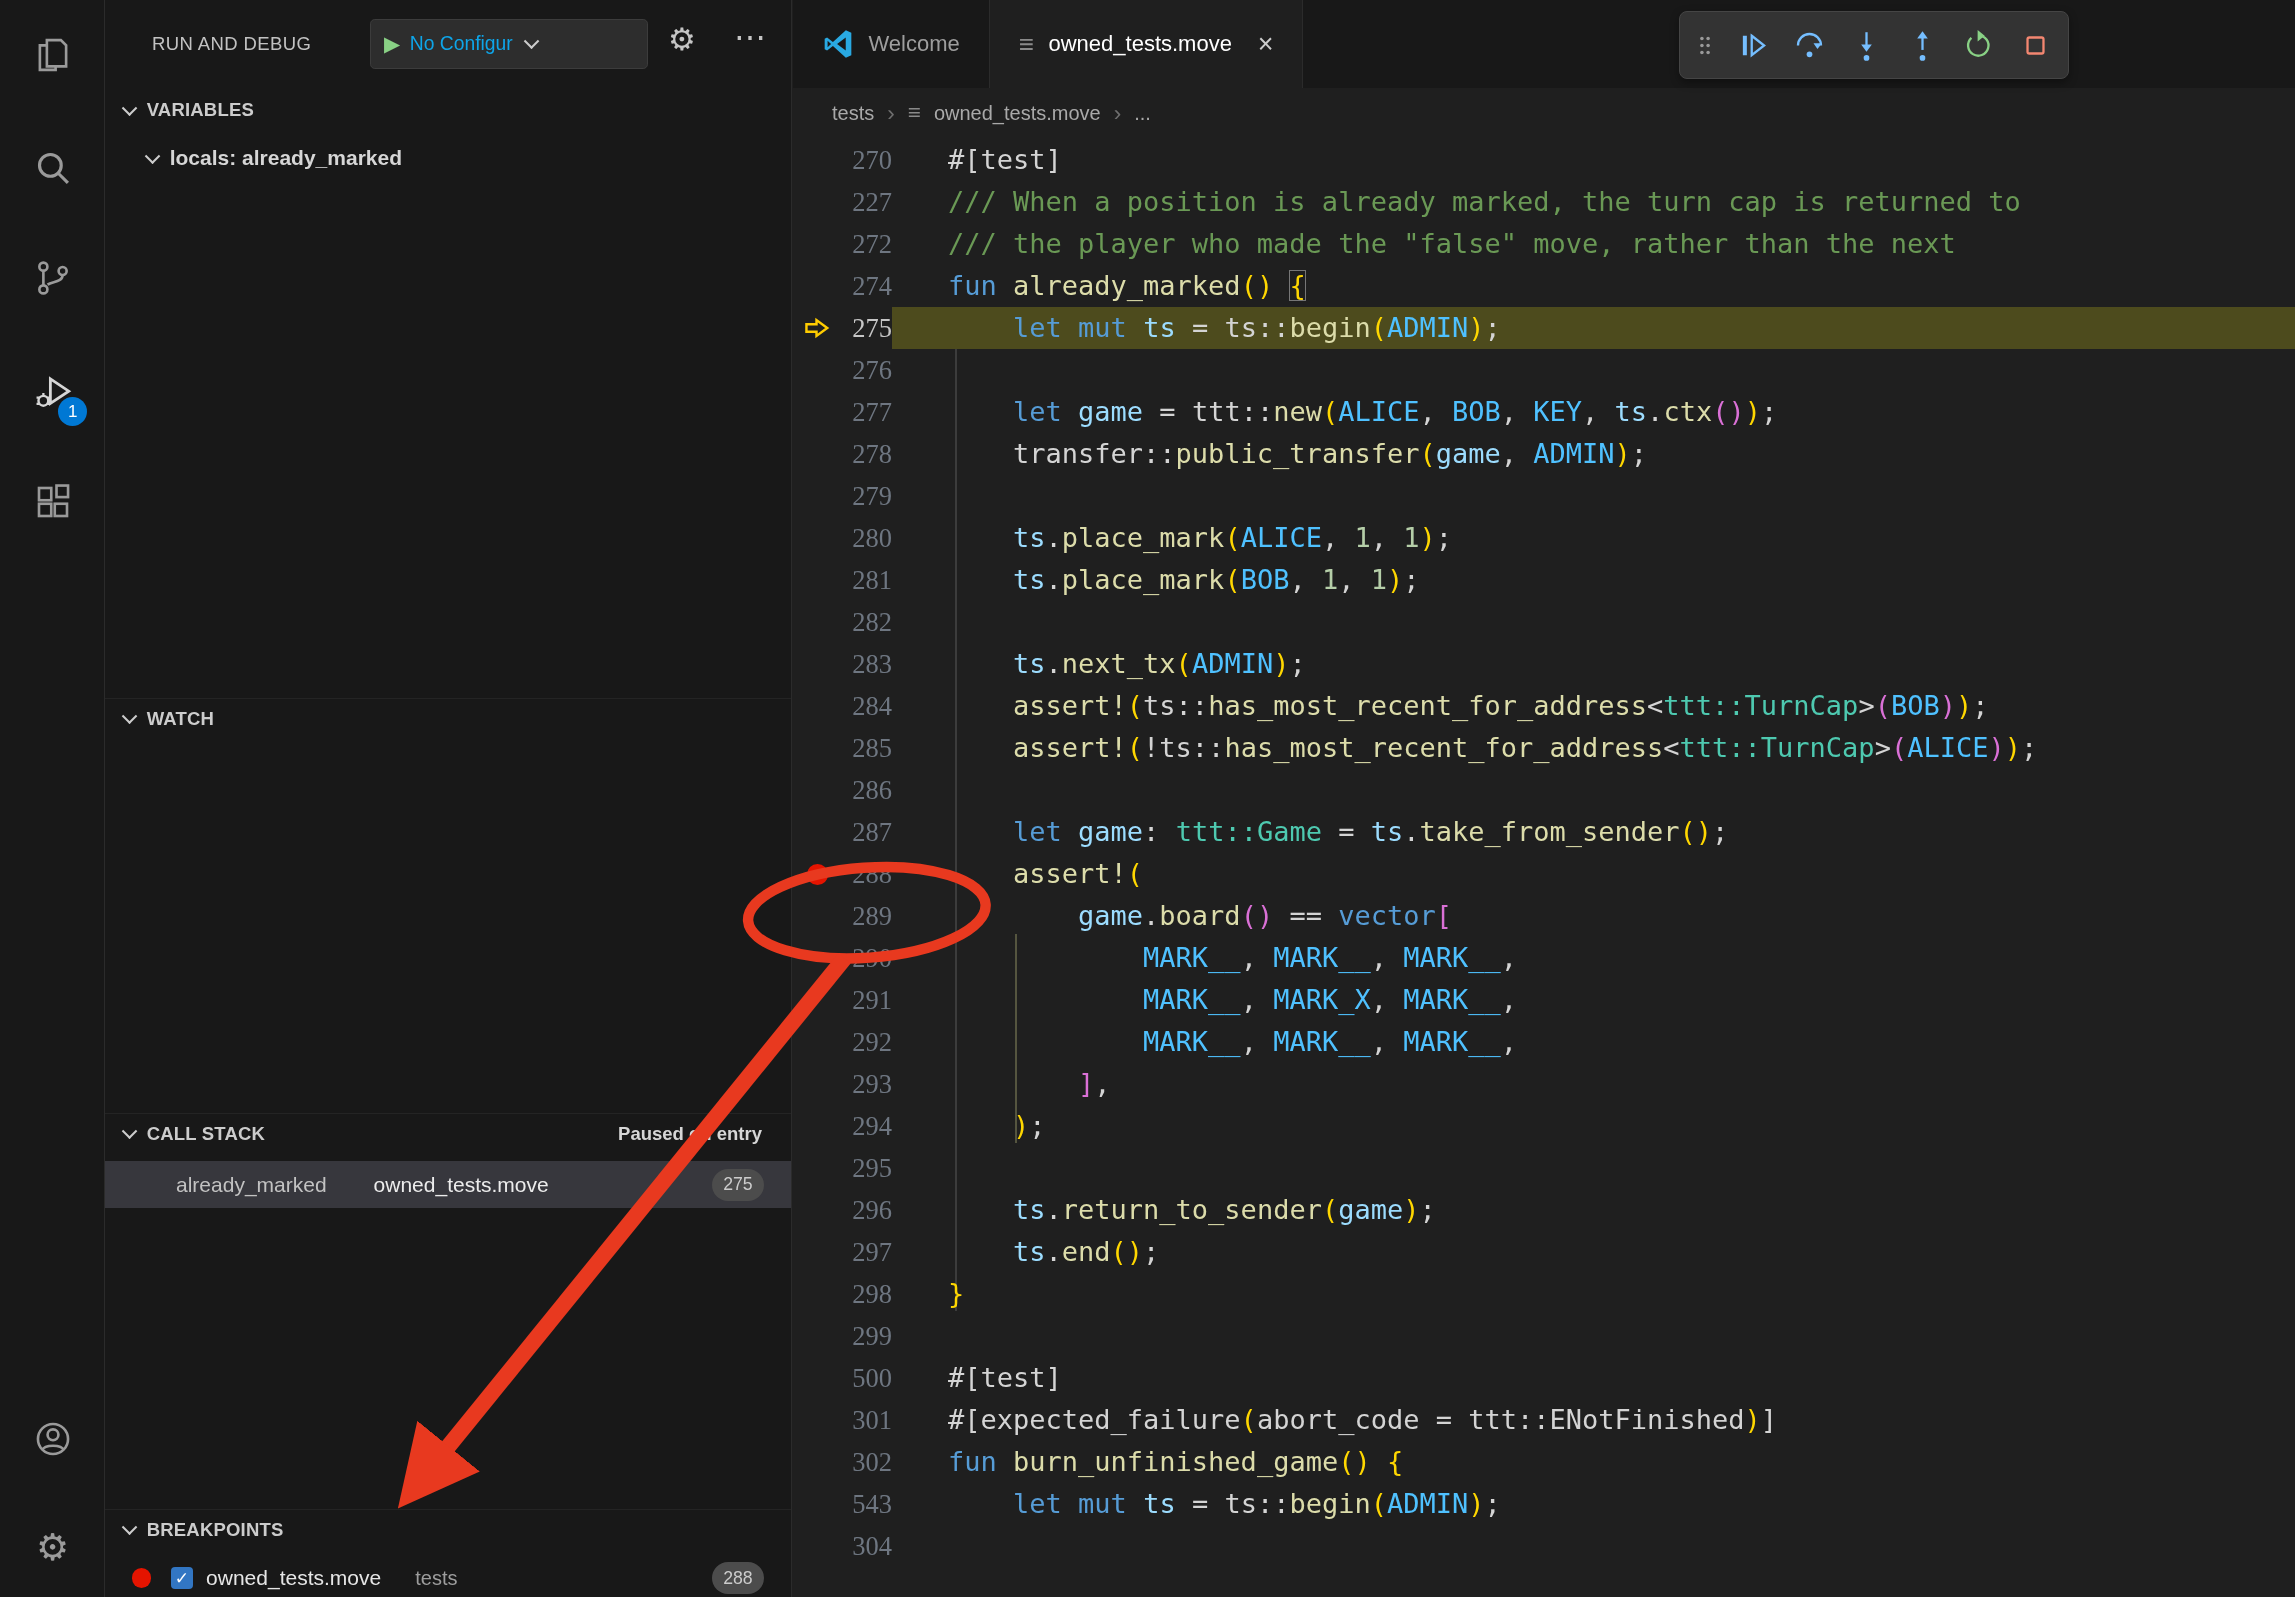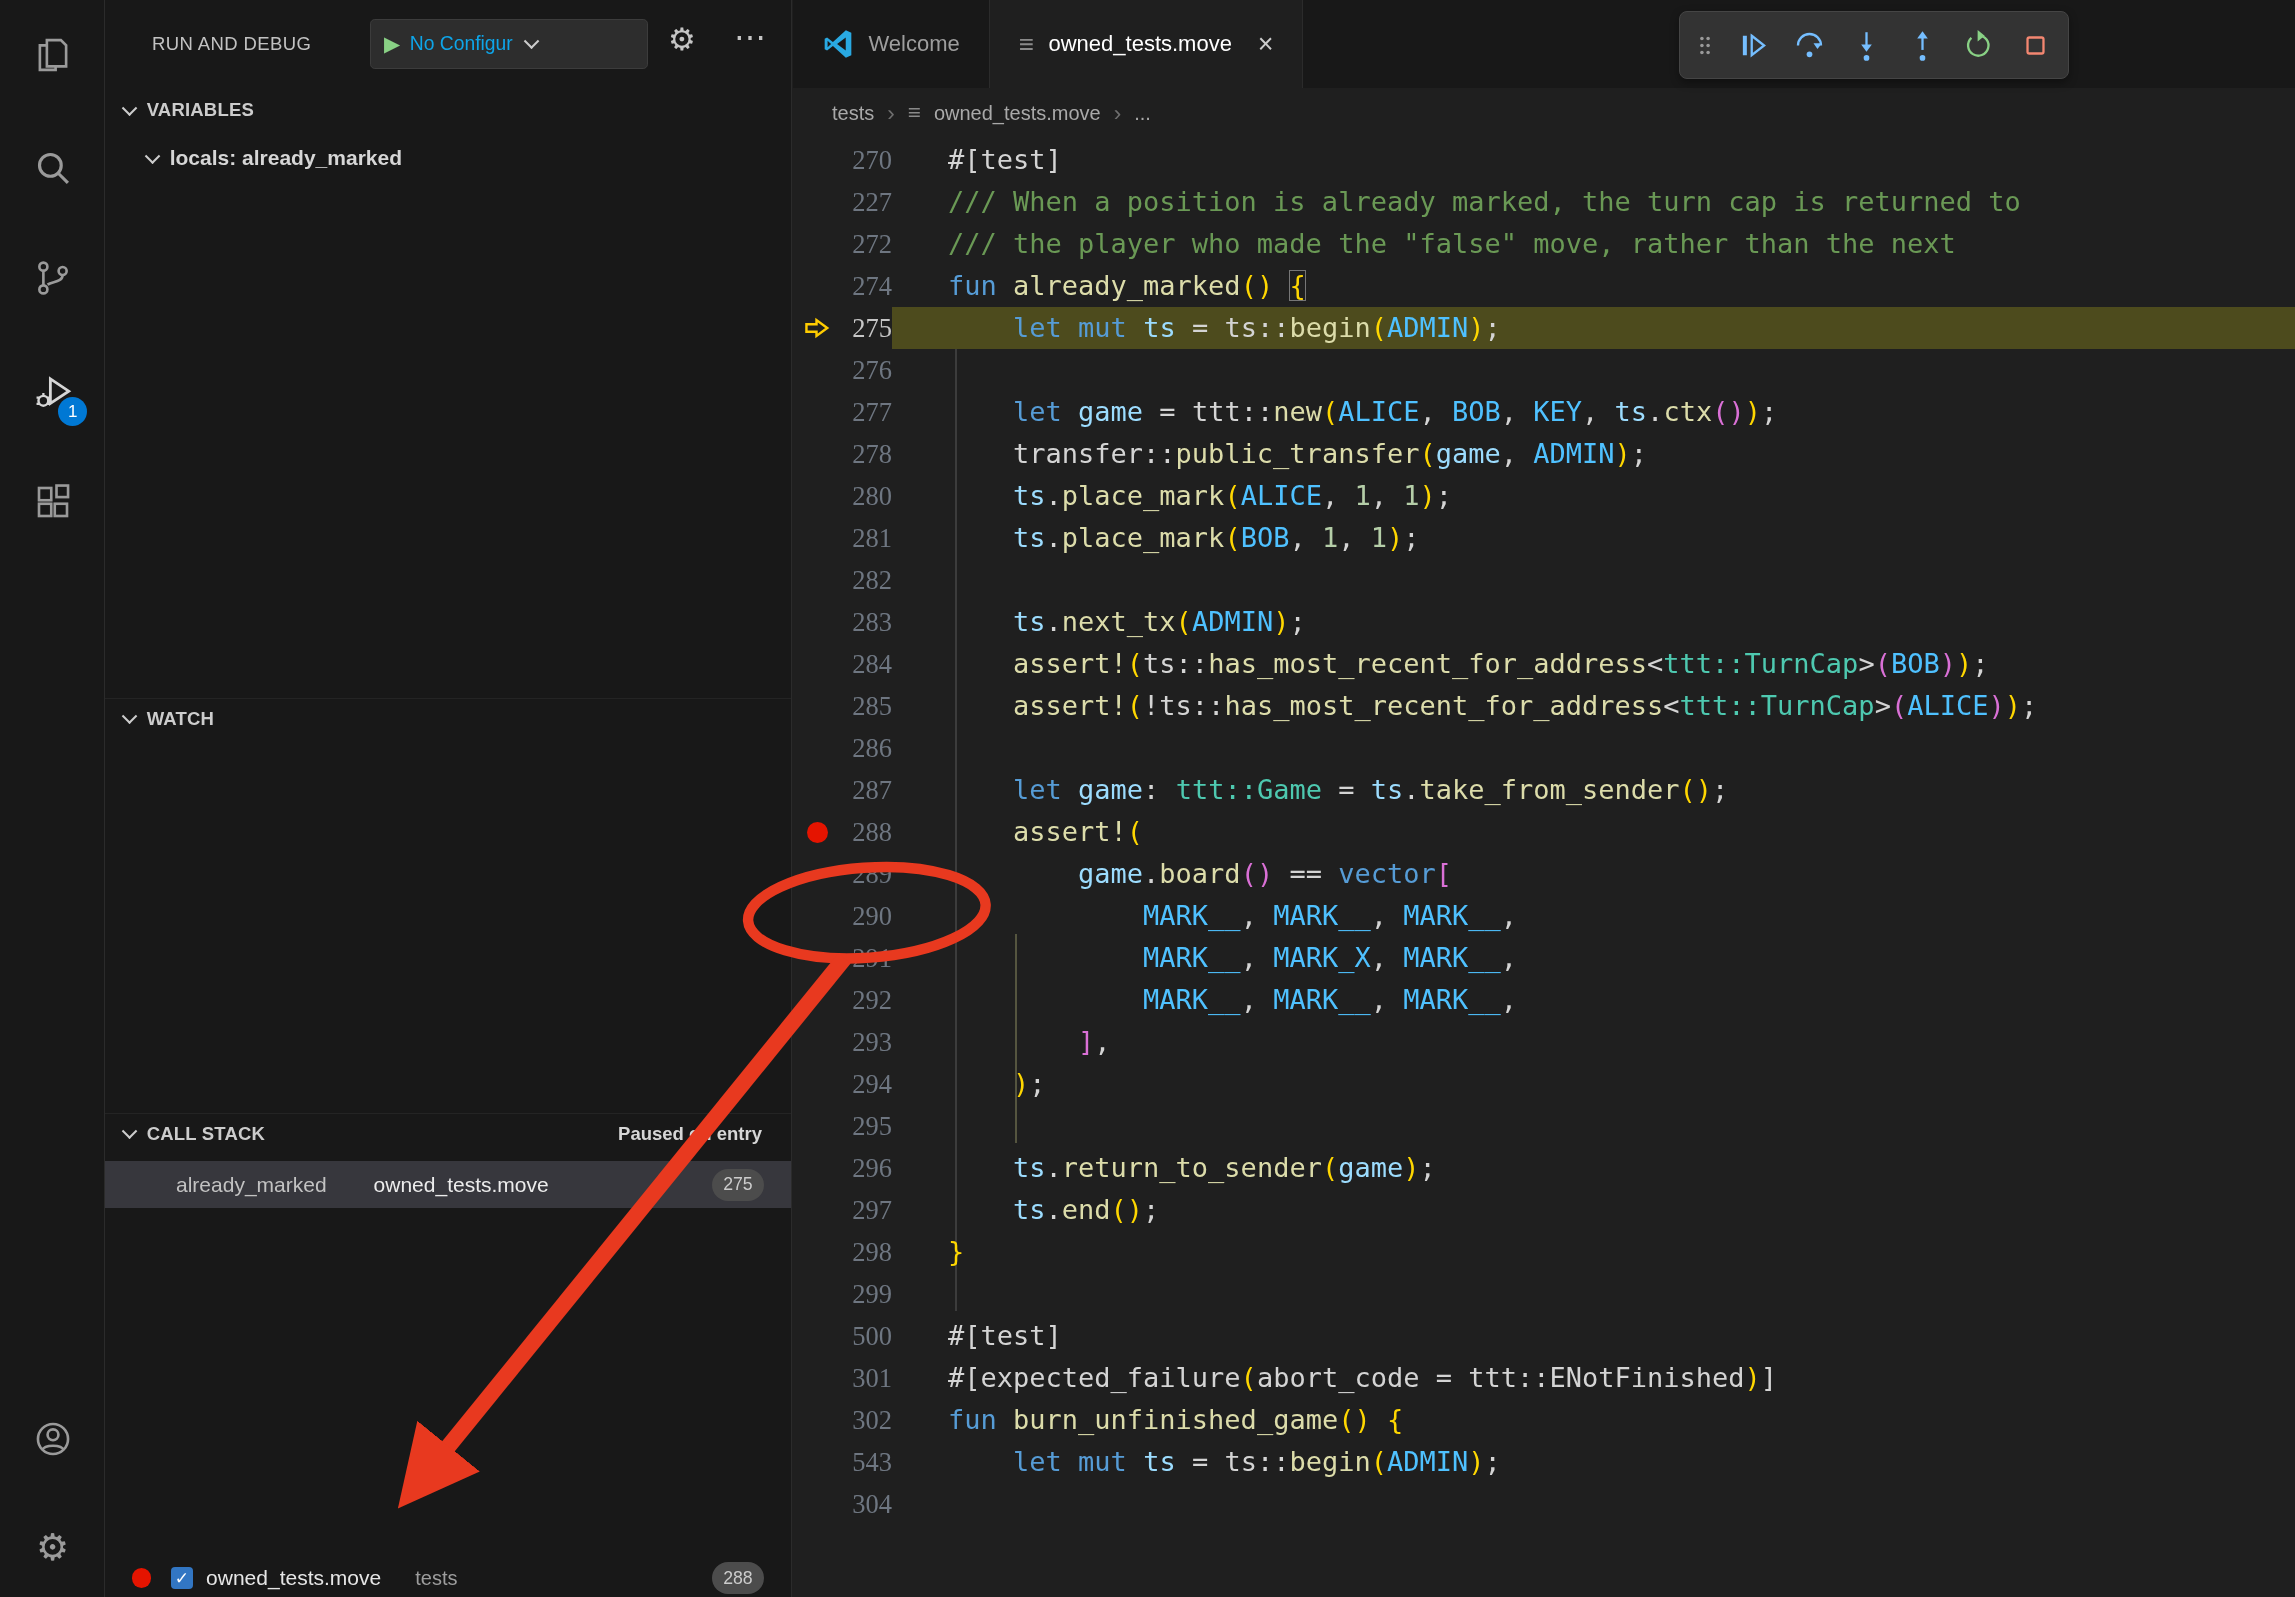--- a/index.html
+++ b/index.html
@@ -159,20 +159,24 @@
     <span class="chev"></span>
     <span class="sec-label">CALL STACK</span>
     <span class="sec-status">Paused on entry</span>
   </div>
   <div class="cs-row" style="top:1161px">
     <span class="cs-name">already_marked</span>
     <span class="cs-file">owned_tests.move</span>
     <span class="pill">275</span>
   </div>
 
+  <div class="sec-header" style="top:1509px">
+    <span class="chev"></span>
+    <span class="sec-label">BREAKPOINTS</span>
+  </div>
   <div class="bp-row" style="top:1557px">
     <span class="bp-red"></span>
     <span class="bp-check">✓</span>
     <span class="bp-file">owned_tests.move</span>
     <span class="bp-path">tests</span>
     <span class="pill">288</span>
   </div>
 </div>
 
 <div class="editor">
@@ -292,20 +296,25 @@
         </div>
         <div class="code-line">
           <div class="g-marker"></div>
           <div class="g-num">277</div>
           <div class="l-text"><span style="color: rgb(212, 212, 212);">    </span><span style="color: rgb(86, 156, 214);">let</span><span style="color: rgb(212, 212, 212);"> </span><span style="color: rgb(156, 220, 254);">game</span><span style="color: rgb(212, 212, 212);"> = ttt::</span><span style="color: rgb(220, 220, 170);">new</span><span style="color: rgb(255, 215, 0);">(</span><span style="color: rgb(79, 193, 255);">ALICE</span><span style="color: rgb(212, 212, 212);">, </span><span style="color: rgb(79, 193, 255);">BOB</span><span style="color: rgb(212, 212, 212);">, </span><span style="color: rgb(79, 193, 255);">KEY</span><span style="color: rgb(212, 212, 212);">, </span><span style="color: rgb(156, 220, 254);">ts</span><span style="color: rgb(212, 212, 212);">.</span><span style="color: rgb(220, 220, 170);">ctx</span><span style="color: rgb(218, 112, 214);">()</span><span style="color: rgb(255, 215, 0);">)</span><span style="color: rgb(212, 212, 212);">;</span></div>
         </div>
         <div class="code-line">
           <div class="g-marker"></div>
           <div class="g-num">278</div>
           <div class="l-text"><span style="color: rgb(212, 212, 212);">    transfer::</span><span style="color: rgb(220, 220, 170);">public_transfer</span><span style="color: rgb(255, 215, 0);">(</span><span style="color: rgb(156, 220, 254);">game</span><span style="color: rgb(212, 212, 212);">, </span><span style="color: rgb(79, 193, 255);">ADMIN</span><span style="color: rgb(255, 215, 0);">)</span><span style="color: rgb(212, 212, 212);">;</span></div>
+        </div>
+        <div class="code-line">
+          <div class="g-marker"></div>
+          <div class="g-num">279</div>
+          <div class="l-text"></div>
         </div>
         <div class="code-line">
           <div class="g-marker"></div>
           <div class="g-num">280</div>
           <div class="l-text"><span style="color: rgb(212, 212, 212);">    </span><span style="color: rgb(156, 220, 254);">ts</span><span style="color: rgb(212, 212, 212);">.</span><span style="color: rgb(220, 220, 170);">place_mark</span><span style="color: rgb(255, 215, 0);">(</span><span style="color: rgb(79, 193, 255);">ALICE</span><span style="color: rgb(212, 212, 212);">, </span><span style="color: rgb(181, 206, 168);">1</span><span style="color: rgb(212, 212, 212);">, </span><span style="color: rgb(181, 206, 168);">1</span><span style="color: rgb(255, 215, 0);">)</span><span style="color: rgb(212, 212, 212);">;</span></div>
         </div>
         <div class="code-line">
           <div class="g-marker"></div>
           <div class="g-num">281</div>
           <div class="l-text"><span style="color: rgb(212, 212, 212);">    </span><span style="color: rgb(156, 220, 254);">ts</span><span style="color: rgb(212, 212, 212);">.</span><span style="color: rgb(220, 220, 170);">place_mark</span><span style="color: rgb(255, 215, 0);">(</span><span style="color: rgb(79, 193, 255);">BOB</span><span style="color: rgb(212, 212, 212);">, </span><span style="color: rgb(181, 206, 168);">1</span><span style="color: rgb(212, 212, 212);">, </span><span style="color: rgb(181, 206, 168);">1</span><span style="color: rgb(255, 215, 0);">)</span><span style="color: rgb(212, 212, 212);">;</span></div>

